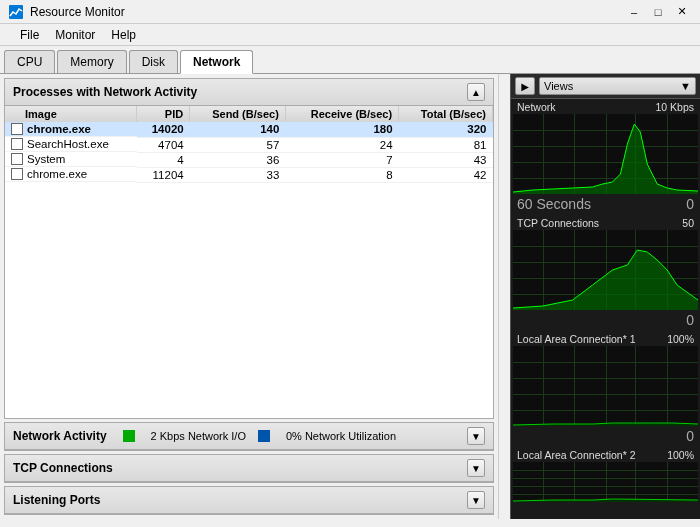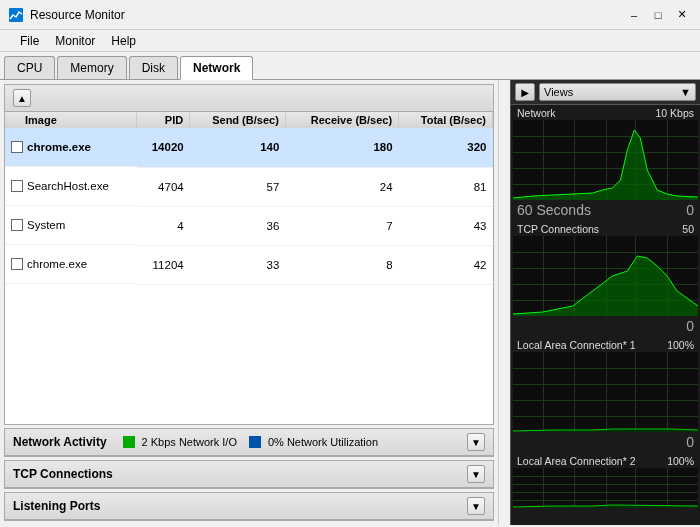--- a/index.html
+++ b/index.html
@@ -8,21 +8,21 @@
       height: 527px;
       font-family: 'Segoe UI', Arial, sans-serif;
       font-size: 12px;
       background: #f0f0f0;
       overflow: hidden;
     }
 
     
     .title-bar {
       background: #f0f0f0;
-      height: 30px;
+      height: 24px;
       display: flex;
       align-items: center;
       padding: 0 8px;
       border-bottom: 1px solid #ccc;
     }
     .title-bar-icon {
       width: 16px;
       height: 16px;
       margin-right: 6px;
     }
@@ -153,21 +153,21 @@
       text-align: right;
       border-right: 1px solid #ccc;
       font-weight: 600;
       font-size: 11px;
       white-space: nowrap;
     }
     .process-table th:first-child {
       text-align: left;
     }
     .process-table td {
-      padding: 13px 6px;
+      padding: 1px 6px;
       text-align: right;
       border-bottom: 1px solid #f0f0f0;
     }
     .process-table td:first-child {
       text-align: left;
       display: flex;
       align-items: center;
       gap: 4px;
     }
     .process-table tr.highlighted {
@@ -184,21 +184,21 @@
       flex-shrink: 0;
     }
 
     
     .network-activity-section {
       flex-shrink: 0;
     }
     .legend-item {
       display: flex;
       align-items: flex-start;
-      gap: 7px;
+      gap: 16px;
       font-size: 11px;
     }
     .legend-color {
       width: 12px;
       height: 12px;
       display: inline-block;
     }
 
     
     .collapsed-section {
@@ -338,20 +338,21 @@
   <div class="tab">Disk</div>
   <div class="tab active">Network</div>
 </div>
 
 <div class="main-content">
 
   <div class="left-panel">
 
     <div class="section-box process-section">
       <div class="section-header">
+        <span class="section-header-title">Processes with Network Activity</span>
         <div class="collapse-btn">▲</div>
       </div>
       <table class="process-table">
         <thead>
           <tr>
             <th style="text-align:left; padding-left: 20px;">Image</th>
             <th>PID</th>
             <th>Send (B/sec)</th>
             <th>Receive (B/sec)</th>
             <th>Total (B/sec)</th>

